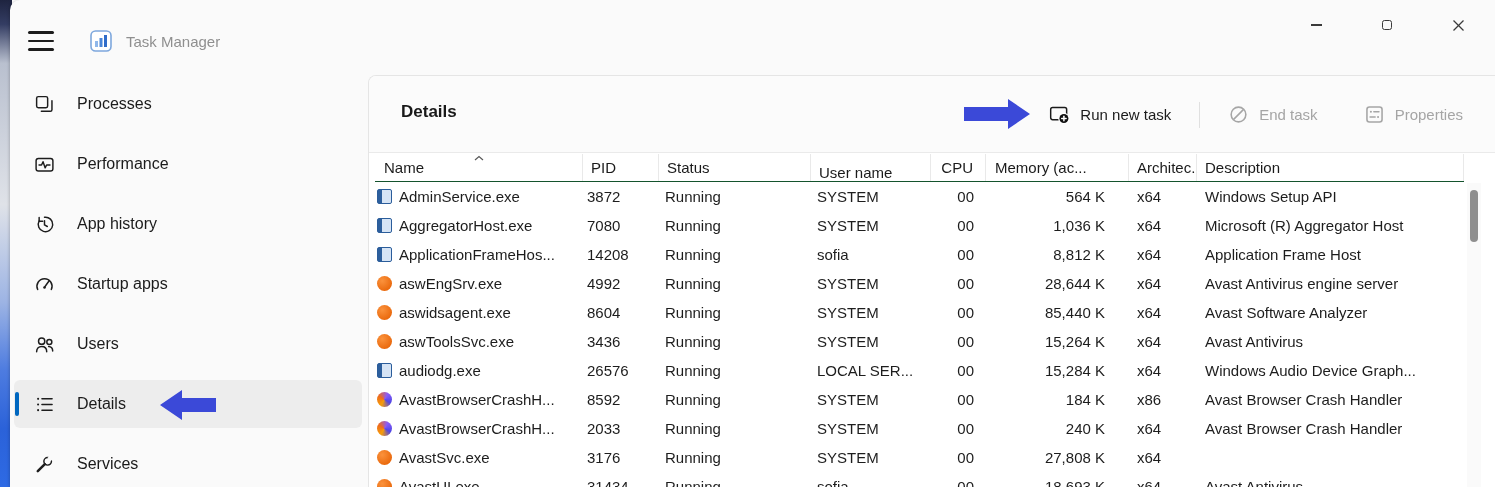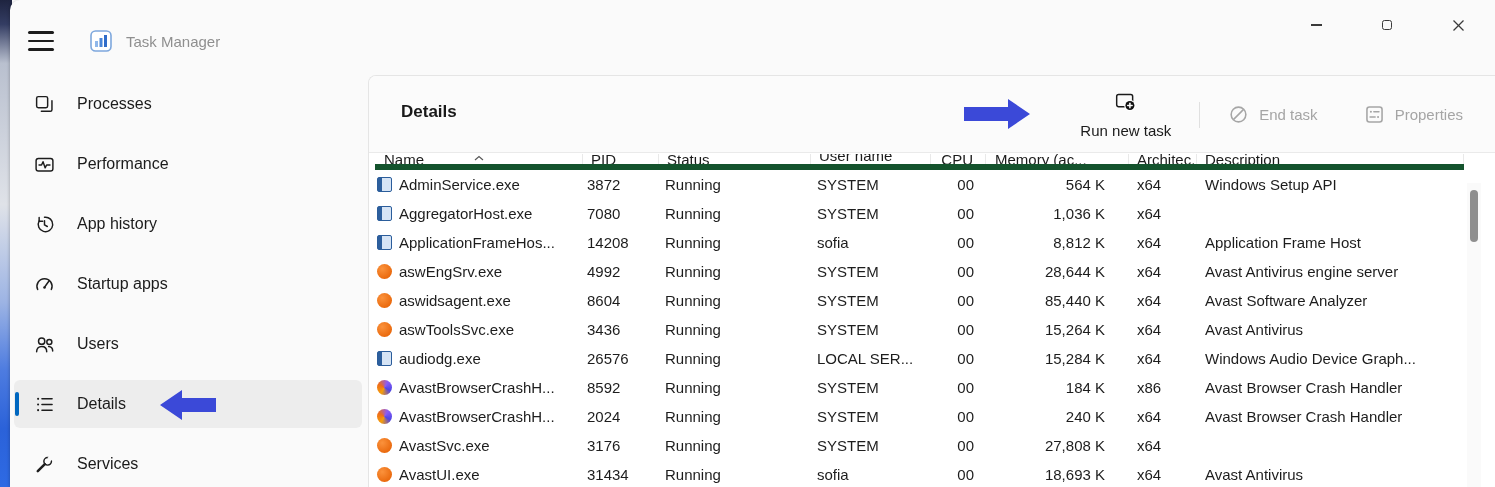--- a/index.html
+++ b/index.html
@@ -32,28 +32,28 @@
   .sel-bar { position:absolute; left:1px; top:12px; width:4px; height:24px; border-radius:2px; background:#0067c0; }
   .side-icon { width:21px; height:21px; flex:none; display:flex; }
 
   
   .card { position:absolute; left:358px; top:75px; right:0; bottom:0; background:#ffffff;
     border:1px solid #e5e5e5; border-right:none; border-bottom:none; border-top-left-radius:8px; overflow:hidden; }
   .card-head { position:absolute; top:0; left:0; right:0; height:77px; background:#fbfbfb; border-bottom:1px solid #eaeaea; }
   .card-title { position:absolute; left:32px; top:26px; font-size:17px; font-weight:bold; color:#191919; }
   .toolbar { position:absolute; right:32px; top:0; height:77px; display:flex; align-items:center; }
   .tb-btn { display:flex; align-items:center; gap:10px; font-size:15px; white-space:nowrap; }
-  .tb-run { color:#1b1b1b; cursor:pointer;flex-direction:column; }
+  .tb-run { color:#1b1b1b; cursor:pointer; }
   .tb-disabled { color:#a5a5a5;justify-content:flex-end; }
   .tb-sep { width:1px; height:26px; background:#e0e0e0; margin:0 28px; }
   .tb-gap { width:46px; }
 
   
   .table { position:absolute; left:6px; top:78px; width:1089px; bottom:0; }
-  .h-row { display:flex; height:16px; border-bottom:6px solid #14532d; align-items:stretch;
+  .h-row { display:flex; height:28px; border-bottom:1px solid #14532d; align-items:stretch;
     font-size:15px; color:#1b1b1b; }
   .h-cell { display:flex; align-items:center; border-right:1px solid #e9e9e9; position:relative;
     padding-left:8px; cursor:pointer; white-space:nowrap; overflow:hidden; }
   .h-row .c-name { padding-left:9px; }
   .sort-caret { position:absolute; top:1px; left:50%; transform:translateX(-50%); }
   .c-name { width:208px; } .c-pid { width:76px; } .c-status { width:152px; } .c-user { width:120px;align-items:flex-end; }
   .c-cpu { width:55px;text-align:right; } .c-memory { width:143px; } .c-arch { width:68px; } .c-desc { flex:1; }
   .h-cell.c-cpu { justify-content:flex-end; padding-right:12px; padding-left:0; }
   .h-cell.c-memory { padding-left:9px; }
 
@@ -279,20 +279,21 @@
             <div class="cell c-name">
               <span class="app-icon icon-windows"></span>
               <span class="cell-text">AggregatorHost.exe</span>
             </div>
             <div class="cell c-pid">7080</div>
             <div class="cell c-status">Running</div>
             <div class="cell c-user">SYSTEM</div>
             <div class="cell c-cpu">00</div>
             <div class="cell c-memory">1,036 K</div>
             <div class="cell c-arch">x64</div>
+            <div class="cell c-desc">Microsoft (R) Aggregator Host</div>
           </div>
 
           <div class="t-row">
             <div class="cell c-name">
               <span class="app-icon icon-windows"></span>
               <span class="cell-text">ApplicationFrameHos...</span>
             </div>
             <div class="cell c-pid">14208</div>
             <div class="cell c-status">Running</div>
             <div class="cell c-user">sofia</div>
@@ -370,21 +371,21 @@
             <div class="cell c-memory">184 K</div>
             <div class="cell c-arch">x86</div>
             <div class="cell c-desc">Avast Browser Crash Handler</div>
           </div>
 
           <div class="t-row">
             <div class="cell c-name">
               <span class="app-icon icon-avast-browser"></span>
               <span class="cell-text">AvastBrowserCrashH...</span>
             </div>
-            <div class="cell c-pid">2024</div>
+            <div class="cell c-pid">2033</div>
             <div class="cell c-status">Running</div>
             <div class="cell c-user">SYSTEM</div>
             <div class="cell c-cpu">00</div>
             <div class="cell c-memory">240 K</div>
             <div class="cell c-arch">x64</div>
             <div class="cell c-desc">Avast Browser Crash Handler</div>
           </div>
 
           <div class="t-row">
             <div class="cell c-name">

